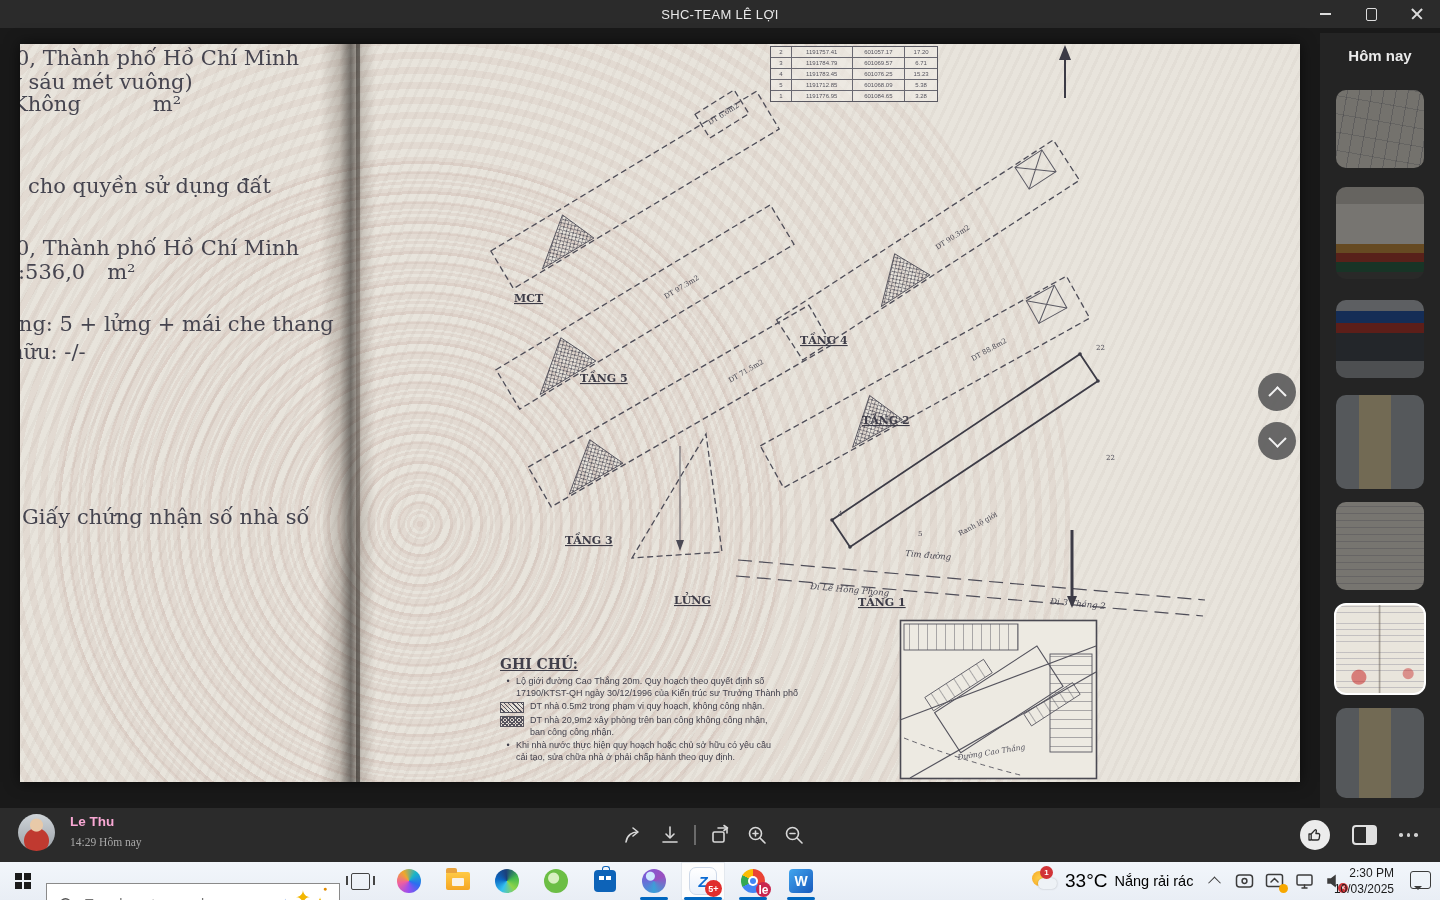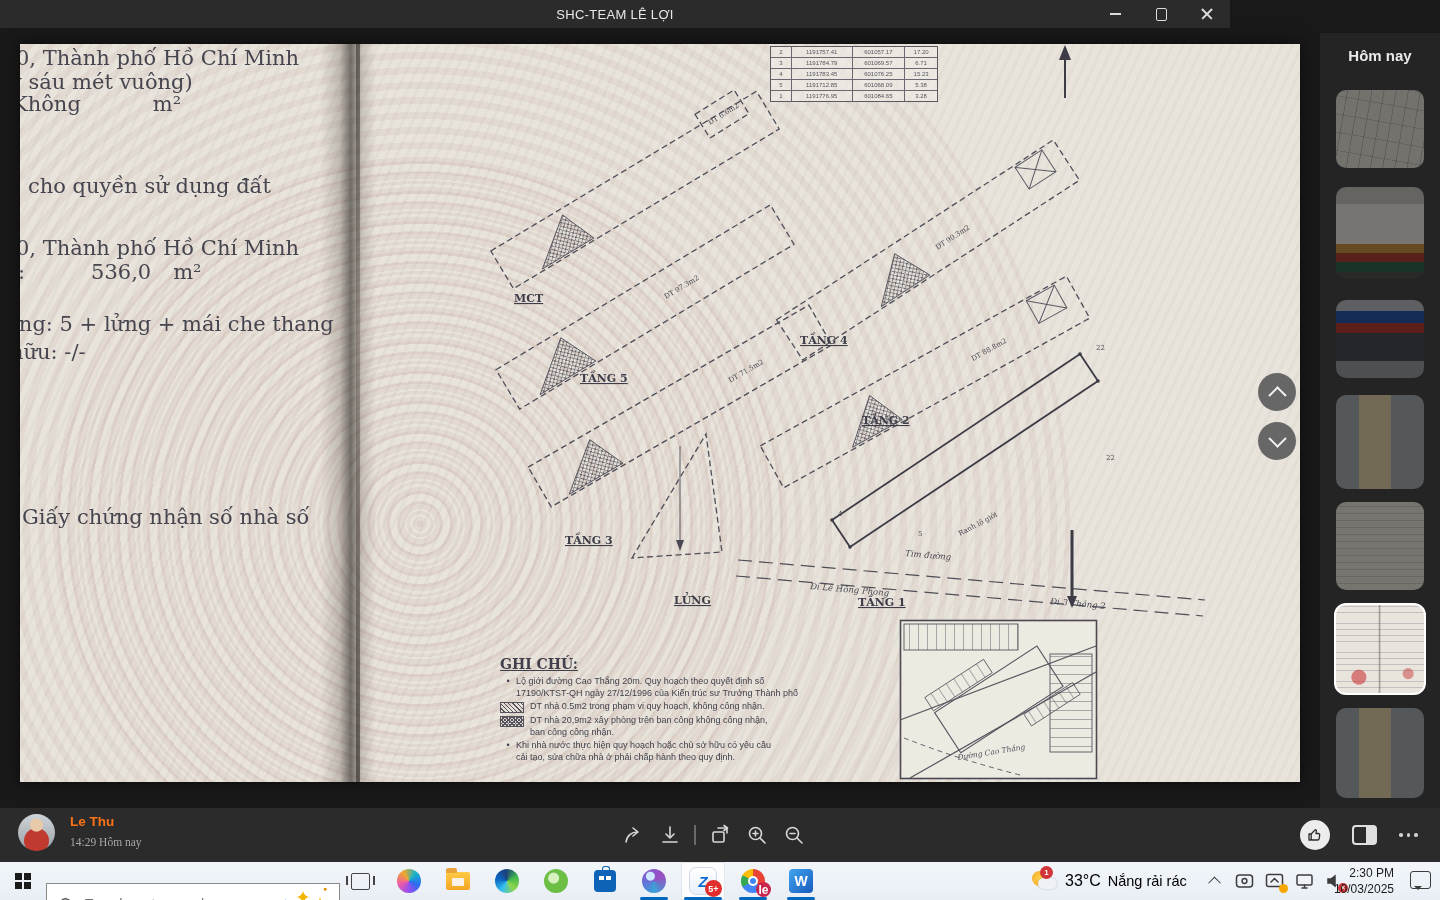--- a/index.html
+++ b/index.html
@@ -1,21 +1,21 @@
 <!DOCTYPE html>
 <html><head>
 <meta charset="utf-8">
 <style>
   html,body{margin:0;padding:0;background:#000;}
   #app{position:relative;width:1440px;height:900px;overflow:hidden;background:#191919;
        font-family:"Liberation Sans","DejaVu Sans",sans-serif;-webkit-font-smoothing:antialiased;}
   .abs{position:absolute;}
 
   
-  .titlebar{left:0;top:0;width:1230px;height:28px;background:#2b2b2b;display:flex;align-items:center;}
+  .titlebar{left:0;top:0;width:1440px;height:28px;background:#2b2b2b;display:flex;align-items:center;}
   .titlebar .title{position:absolute;left:0;right:0;text-align:center;color:#e8e8e8;font-size:13px;letter-spacing:.3px;}
   .winbtns{position:absolute;right:0;top:0;height:28px;display:flex;}
   .wbtn{width:46px;height:28px;display:flex;align-items:center;justify-content:center;cursor:default;}
   .glyph-min{width:11px;height:1.5px;background:#dcdcdc;}
   .glyph-max{width:9px;height:11px;border:1.4px solid #dcdcdc;border-radius:2px;}
   .glyph-close{position:relative;width:12px;height:12px;}
   .glyph-close i{position:absolute;left:-1px;top:5px;width:14px;height:1.6px;background:#dcdcdc;}
   .glyph-close i:first-child{transform:rotate(45deg);}  .glyph-close i:last-child{transform:rotate(-45deg);}
 
   
@@ -88,21 +88,21 @@
       radial-gradient(circle at 82% 78%,rgba(200,40,40,.45) 0 5px,rgba(0,0,0,0) 6px),
       linear-gradient(90deg,rgba(0,0,0,0) 0 48%,rgba(90,80,70,.45) 49% 50%,rgba(0,0,0,0) 51%),
       repeating-linear-gradient(0deg,rgba(0,0,0,0) 0 5px,rgba(80,80,110,.25) 5px 5.8px);}
 
   
   .infobar{left:0;top:808px;width:1440px;height:54px;background:#2b2b2b;}
   .avatar{left:18px;top:6px;width:37px;height:37px;border-radius:50%;
       background:radial-gradient(circle at 50% 30%,#e8c9a8 0 6px,rgba(0,0,0,0) 7px),
                  radial-gradient(circle at 50% 72%,#c03a30 0 12px,rgba(0,0,0,0) 13px),
                  linear-gradient(180deg,#cfd4d8,#9aa0a6);}
-  .sender{left:70px;top:6px;color:#f97316;font-size:13.5px;font-weight:bold;}
+  .sender{left:70px;top:6px;color:#f9a8d4;font-size:13.5px;font-weight:bold;}
   .stamp{left:70px;top:28px;color:#a8a8a8;font-size:11.5px;font-family:Liberation Serif, serif;}
   .tool{width:26px;height:26px;display:flex;align-items:center;justify-content:center;cursor:pointer;}
   .tool svg{stroke:#d8d8d8;fill:none;stroke-width:1.6;stroke-linecap:round;stroke-linejoin:round;}
   .vdiv{width:1.5px;height:20px;background:#6a6a6a;}
   .likebtn{width:30px;height:30px;border-radius:50%;background:#ececec;display:flex;align-items:center;justify-content:center;cursor:pointer;}
   .panelbtn{width:21px;height:16px;border:2px solid #e0e0e0;border-radius:4px;position:relative;cursor:pointer;}
   .panelbtn i{position:absolute;right:0;top:0;width:9px;height:100%;background:#e0e0e0;}
   .dots{display:flex;gap:4px;cursor:pointer;}
   .dots i{width:3.5px;height:3.5px;border-radius:50%;background:#d0d0d0;}
 
@@ -187,21 +187,21 @@
       <div class="abs spine"></div>
       <div class="abs spine-line"></div>
 
       <div class="pg-line" style="left:-4px;top:2px">0, Thành phố Hồ Chí Minh</div>
       <div class="pg-line" style="left:-10px;top:26px">y sáu mét vuông)</div>
       <div class="pg-line" style="left:-8px;top:48px">
         <span>Không</span><span style="margin-left:72px">m²</span></div>
       <div class="pg-line" style="left:8px;top:130px">cho quyền sử dụng đất</div>
       <div class="pg-line" style="left:-4px;top:192px">0, Thành phố Hồ Chí Minh</div>
       <div class="pg-line" style="left:-2px;top:216px">
-        <span>:</span><span style="margin-left:66px">536,0</span><span style="margin-left:22px">m²</span></div>
+        <span>:</span><span style="">536,0</span><span style="margin-left:22px">m²</span></div>
       <div class="pg-line" style="left:-14px;top:268px">ầng:  5 + lửng + mái che thang</div>
       <div class="pg-line" style="left:-10px;top:296px">hữu:    -/-</div>
       <div class="pg-line" style="left:2px;top:461px">Giấy chứng nhận số nhà số</div>
 
       <div class="abs ctable">
         <div class="row">
             <div class="cell c0">2</div>
             <div class="cell c1">1191757.41</div>
             <div class="cell c2">601057.17</div>
             <div class="cell c3">17.20</div>
@@ -359,21 +359,21 @@
           <g transform="translate(58,140) rotate(-9)">
             <text style="font-size:7.5px;font-style:italic" fill="#52515c">Đường Cao Thắng</text>
           </g>
         </g>
       </svg>
 
       <div class="abs notes">
         <div class="ntitle">GHI CHÚ:</div>
         <div class="nrow">
             <span class="bullet">•</span>
-            <span><span>Lộ giới đường Cao Thắng 20m. Quy hoạch theo quyết định số</span><br><span>17190/KTST-QH ngày 27/12/1996 của Kiến trúc sư Trưởng Thành phố</span></span>
+            <span><span>Lộ giới đường Cao Thắng 20m. Quy hoạch theo quyết định số</span><br><span>17190/KTST-QH ngày 30/12/1996 của Kiến trúc sư Trưởng Thành phố</span></span>
           </div>
         <div class="nrow">
             <span class="sw sw-hatch"></span>
             <span>DT nhà 0.5m2 trong phạm vi quy hoạch, không công nhận.</span>
           </div>
         <div class="nrow">
             <span class="sw sw-cross"></span>
             <span><span>DT nhà 20,9m2 xây phòng trên ban công không công nhận,</span><br><span>ban công công nhận.</span></span>
           </div>
         <div class="nrow">
@@ -526,21 +526,21 @@
     <div class="uline" style="left:684px;width:38px"></div>
     <div class="uline" style="left:739px;width:28px"></div>
     <div class="uline" style="left:787px;width:28px"></div>
 
     <div class="weather">
       <span class="wicon">
         <span class="wsun"></span>
           <span class="wcloud"></span>
         <span class="badge" style="left:8px;top:-3px;width:13px;height:13px;background:#d13438;font-size:8px">1</span>
       </span>
-      <span style="font-size:16px">33°C</span>
+      <span style="font-size:19px">33°C</span>
       <span style="font-size:14.5px">Nắng rải rác</span>
     </div>
 
     <div class="tray" style="left:1202px;gap:6px">
       <div class="trayic">
           <span class="chevup"></span>
         </div>
       <div class="trayic">
         <svg width="19" height="16" viewBox="0 0 19 16">
             <rect x="1.5" y="2" width="16" height="12" rx="3"></rect>

